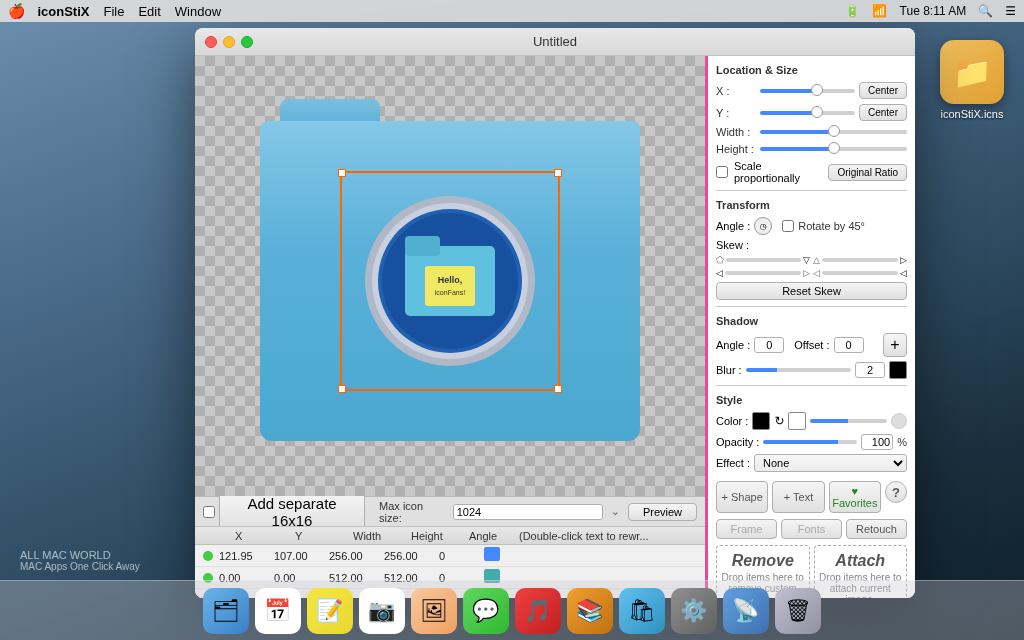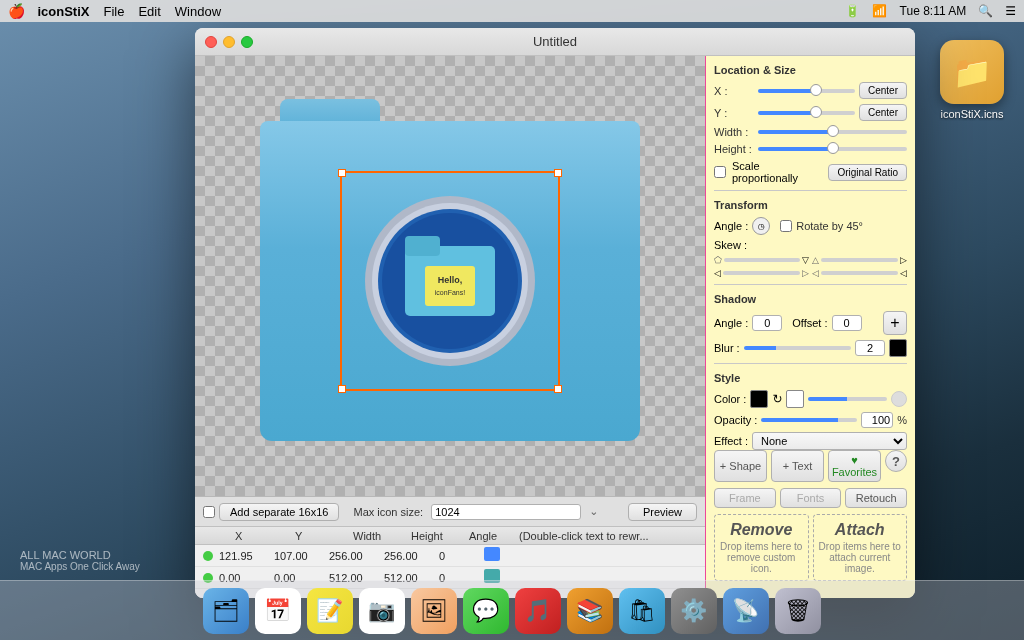--- a/index.html
+++ b/index.html
@@ -242,21 +242,21 @@
       display: flex;
       align-items: center;
       gap: 4px;
     }
 
     .btn-small {
       padding: 2px 10px;
       background: linear-gradient(180deg, #f5f5f5, #e0e0e0);
       border: 1px solid #b0b0b0;
       border-radius: 4px;
-      font-size: 11px;
+      font-size: 15px;
       cursor: pointer;
     }
 
     .max-icon-label {
       font-size: 11px;
       color: #333;
       margin-left: 6px;
     }
 
     .max-icon-select {
@@ -333,22 +333,22 @@
       height: 14px;
       border-radius: 2px;
       display: inline-block;
     }
     .fi-blue { background: #4488ff; }
     .fi-teal { background: #44aaaa; }
 
     
     .right-panel {
       width: 210px;
-      background: #fef9c3;
-      border-left: 1px solid #ec4899;
+      background: #ffffff;
+      border-left: 3px solid #ec4899;
       padding: 8px;
       overflow-y: auto;
       font-size: 11px;
     }
 
     .section-title {
       font-size: 11px;
       font-weight: 600;
       color: #333;
       margin-bottom: 6px;
@@ -531,21 +531,21 @@
       font-size: 11px;
       text-align: right;
       background: white;
     }
     .pct-label { font-size: 11px; color: #333; }
 
     .effect-row {
       display: flex;
       align-items: center;
       gap: 4px;
-      margin-bottom: 0;
+      margin-bottom: 9px;
     }
     .effect-select {
       flex: 1;
       border: 1px solid #b0b0b0;
       border-radius: 3px;
       padding: 1px 4px;
       font-size: 11px;
       background: linear-gradient(180deg, #f8f8f8, #ebebeb);
     }
 
@@ -841,20 +841,21 @@
           <div class="skew-slider"></div>
           <span style="font-size:9px;color:#666;">▷</span>
         </div>
         <div style="display:flex;align-items:center;gap:2px;">
           <span style="font-size:9px;color:#666;">◁</span>
           <div class="skew-slider"></div>
           <span style="font-size:9px;">◁</span>
         </div>
       </div>
 
+      <button class="reset-btn">Reset Skew</button>
 
       <div class="divider"></div>
 
       <div class="section-title">Shadow</div>
 
       <div class="shadow-row">
         <span>Angle :</span>
         <input type="text" class="number-input" value="0" style="">
         <span style="margin-left:6px;">Offset :</span>
         <input type="text" class="number-input" value="0" style="">

